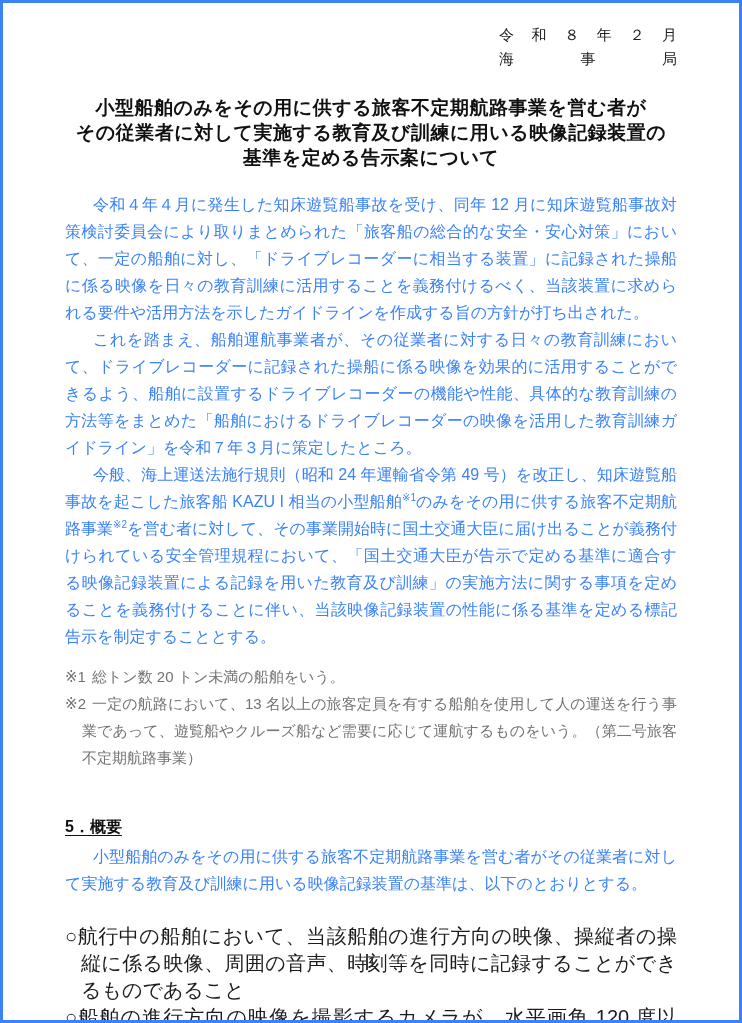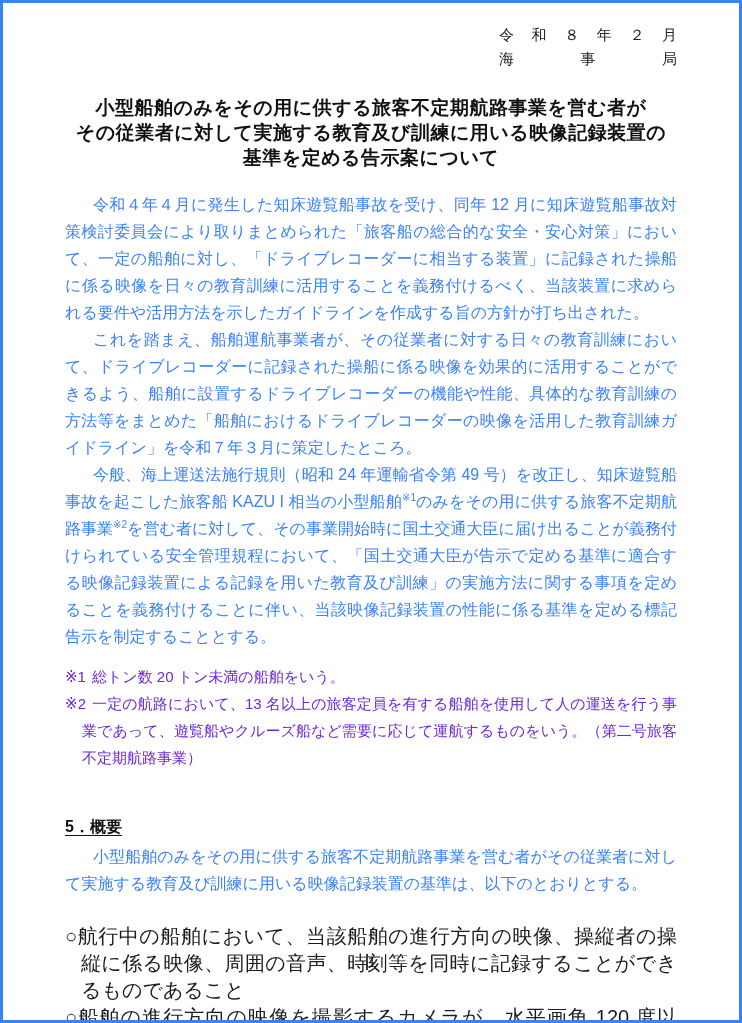--- a/index.html
+++ b/index.html
@@ -64,21 +64,21 @@
   sup.fn-ref {
     font-size: 10px;
     line-height: 0;
     vertical-align: super;
   }
   
   .notes {
     margin-top: 13px;
     font-size: 15px;
     line-height: 27px;
-    color: #6d28d9;
+    color: #737373;
   }
   .note {
     padding-left: 17px;
     text-indent: -17px;
     text-align: justify;
   }
   .note .note-marker { margin-right: 6px; }
   
   .bullets { margin-top: 26px; }
   .bullet {

